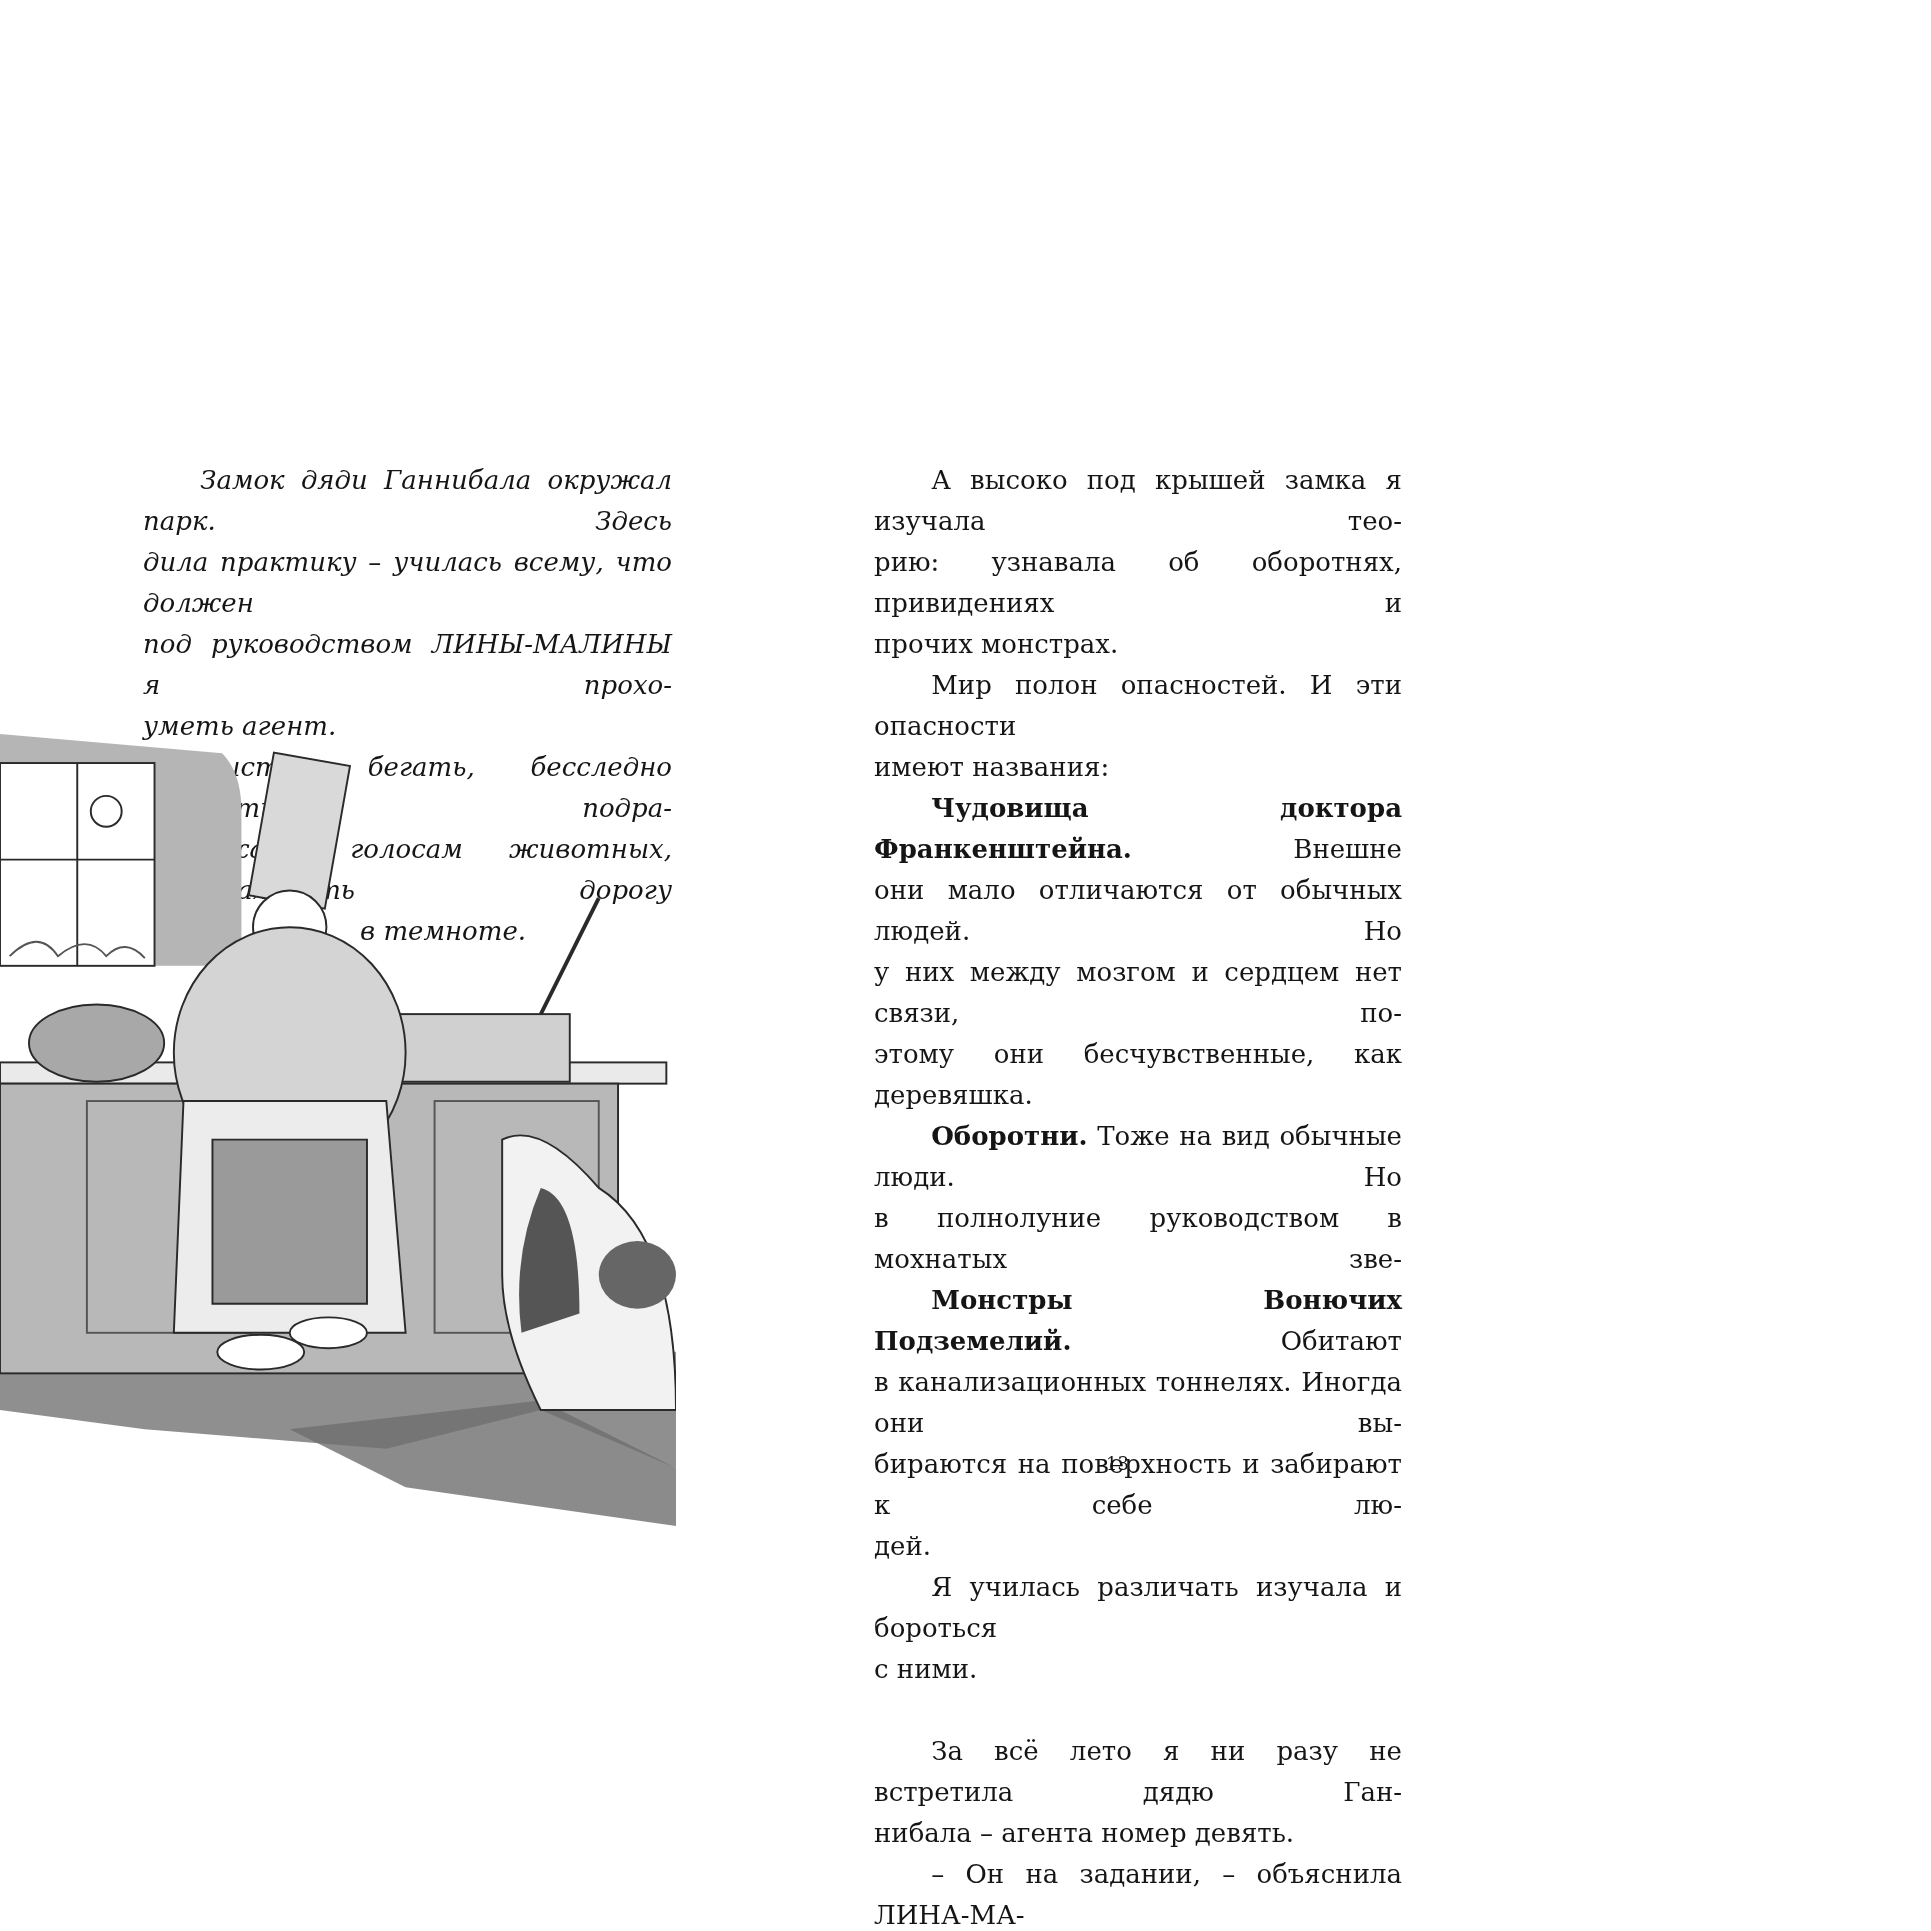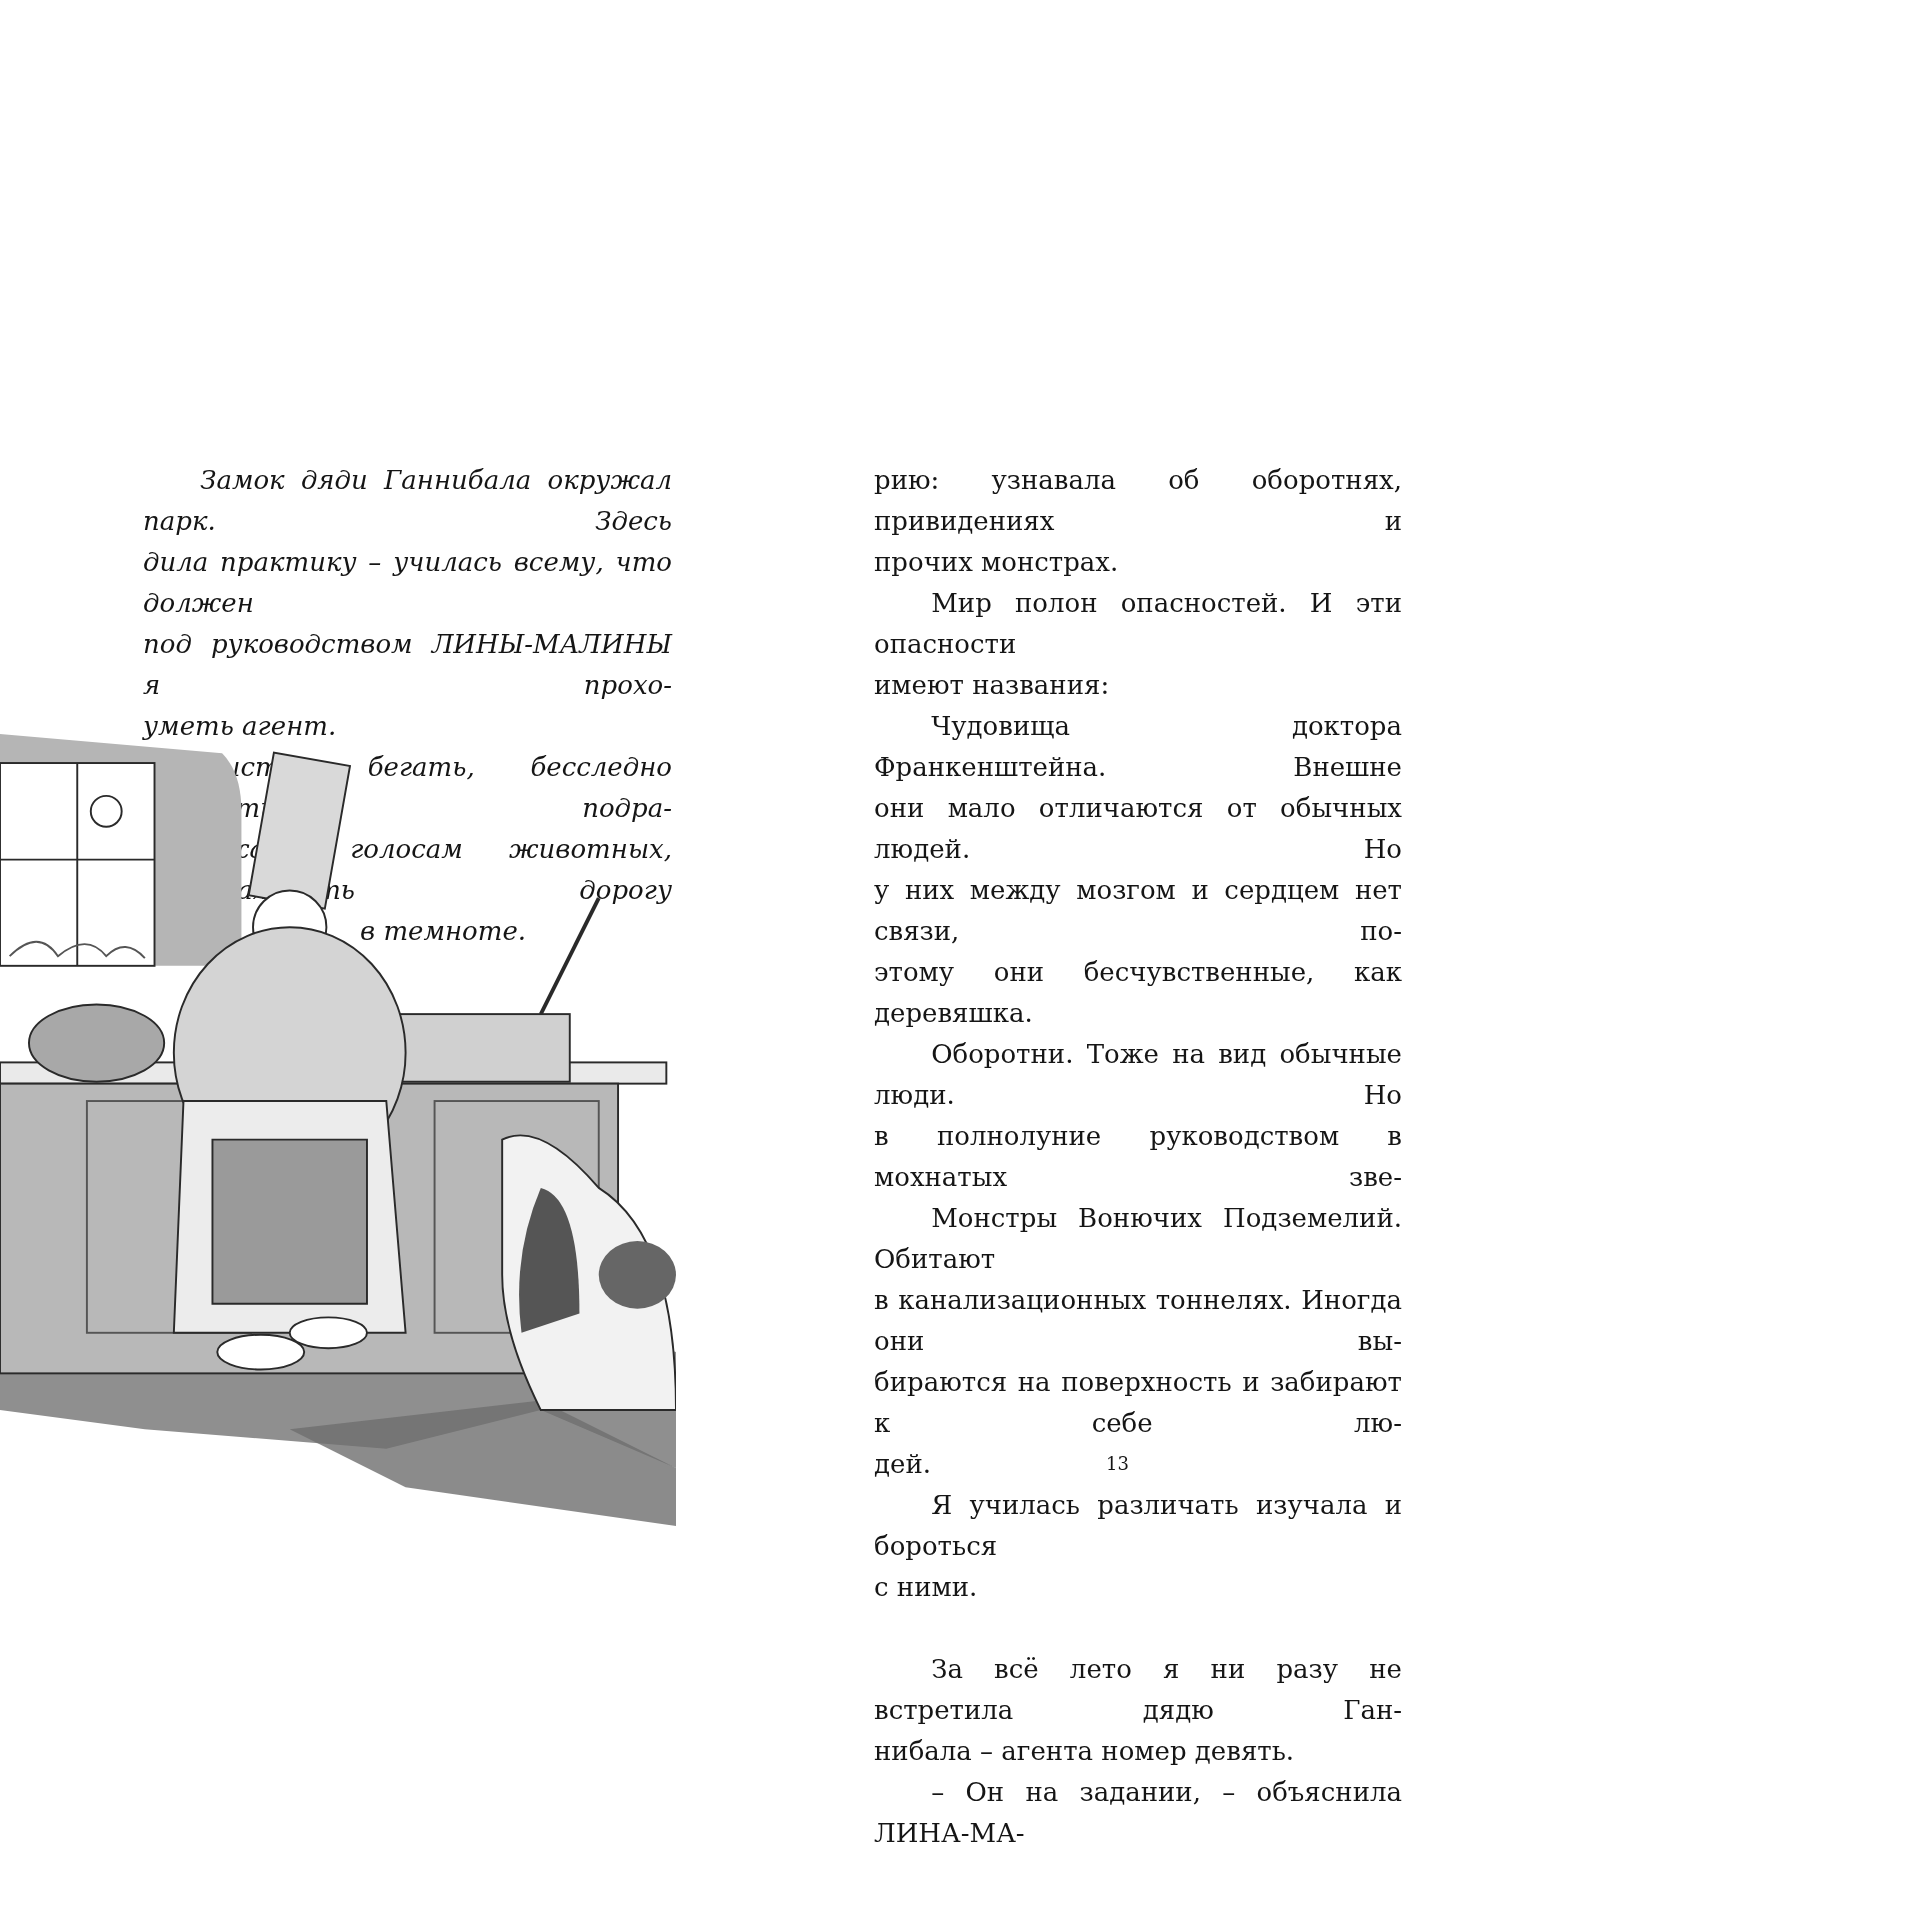--- a/index.html
+++ b/index.html
@@ -1,20 +1,20 @@
 <!DOCTYPE html>
 <html><head>
 <meta charset="utf-8">
 <style>
   html, body { margin:0; padding:0; background:#ffffff; }
   body { width:1931px; height:1931px; position:relative; overflow:hidden;
          font-family:"DejaVu Serif", "Liberation Serif", serif; color:#151515; }
   .col { position:absolute; font-size:26px; line-height:41px; text-align:justify; }
   .col p { margin:0; text-indent:2.2em; }
-  .col b { font-weight:normal; }
+  .col b { font-weight:bold; }
   #left-col { left:143px; top:460px; width:529px;font-style:italic; }
   #right-col { left:874px; top:460px; width:528px; }
   .line { display:block; text-align:justify; text-align-last:justify; }
   .line.last { text-align-last:left; }
   .gap { height:41px; }
   #page-number { position:absolute; left:1106px; top:1453px; font-size:18px; }
   #illustration { position:absolute; left:0; top:734px; width:676px; height:792px; }
 </style>
 </head>
 <body>
@@ -27,20 +27,23 @@
   <span class="line">под руководством ЛИНЫ-МАЛИНЫ я прохо-</span>
   <span class="line last">уметь агент.</span>
   <p>
     <span class="line">Быстро бегать, бесследно исчезать, подра-</span>
   </p>
   <span class="line" style="padding-left:77px;">жать голосам животных, находить дорогу</span>
   <span class="line last" style="padding-left:217px;">в темноте.</span>
 </div>
 
 <div id="right-col" class="col">
+  <p>
+      <span class="line">А высоко под крышей замка я изучала тео-</span>
+    </p>
   <span class="line">рию: узнавала об оборотнях, привидениях и</span>
   <span class="line last">прочих монстрах.</span>
 
   <p>
       <span class="line">Мир полон опасностей. И эти опасности</span>
     </p>
   <span class="line last">имеют названия:</span>
 
   <p>
       <span class="line"><b>Чудовища доктора Франкенштейна.</b><span> Внешне</span></span>

